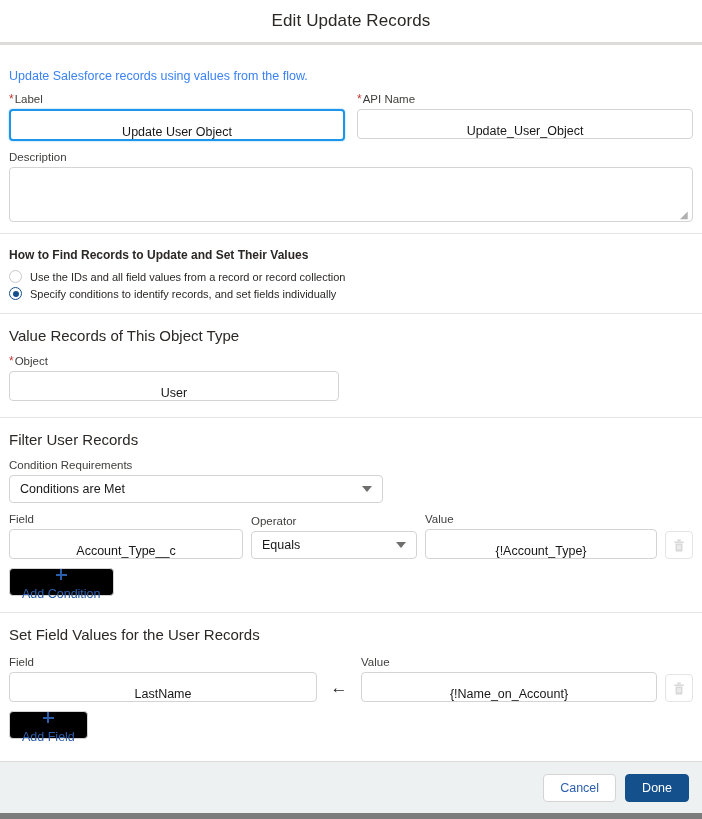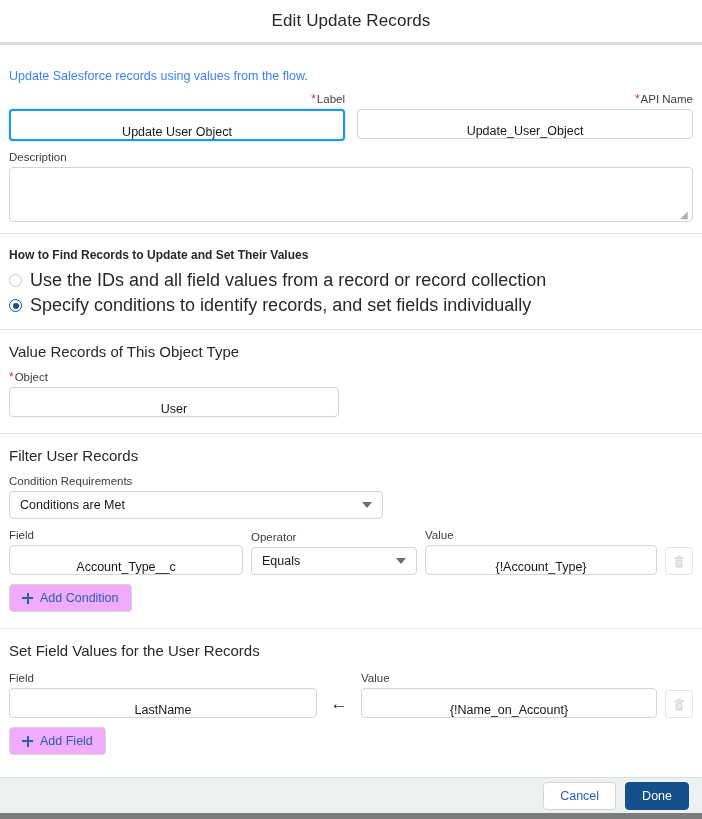--- a/index.html
+++ b/index.html
@@ -101,21 +101,21 @@
     width: 10px; height: 10px;
     color: #b0b0b0;
     font-size: 10px;
     line-height: 10px;
   }
   .row-2 {
     display: flex;
     gap: 12px;
     padding: 9px 9px 0 9px;
   }
-  .col { flex: 1 1 0; min-width: 0; text-align: right; }
+  .col { flex: 1 1 0; min-width: 0; }
   
   .group-title {
     font-size: 12px;
     font-weight: bold;
     color: #2b2826;
     padding: 14px 9px 6px 9px;
   }
   .radio-row {
     display: flex; align-items: center;
     padding: 2px 9px;
@@ -132,21 +132,21 @@
   .radio.checked {
     border: 1px solid #14508c;
   }
   .radio.checked::after {
     content: "";
     width: 6px; height: 6px;
     border-radius: 50%;
     background: #14508c;
   }
   .radio-label {
-    font-size: 18px;
+    font-size: 11px;
     color: #2b2826;
   }
   
   .section-heading {
     font-size: 15px;
     color: #2b2826;
     padding: 13px 9px 0 9px;
     font-weight: 400;
   }
   
@@ -196,44 +196,45 @@
     flex: 0 0 auto;
     display: flex; align-items: center; justify-content: center;
   }
   .trash-ico { width: 12px; height: 13px; display:block; }
   
   .add-btn {
     display: inline-flex; align-items: center; gap: 7px;
     height: 28px;
     border: 1px solid #d4d4d4;
     border-radius: 4px;
-    background: #f0abfc;
+    background: #000000;
     color: #2b5fab;
     font-size: 12.5px;
     padding: 0 12px;
     margin: 9px 9px 0 9px;
+    flex-direction: column;
   }
   .plus {
     position: relative;
     width: 11px; height: 11px;
     flex: 0 0 auto;
   }
   .plus::before, .plus::after {
     content: "";
     position: absolute;
     background: #2b5fab;
   }
   .plus::before { left: 0; top: 4.5px; width: 11px; height: 2px; }
   .plus::after  { top: 0; left: 4.5px; height: 11px; width: 2px; }
   .spacer-sm { height: 11px; }
   .spacer-md { height: 16px; }
   
   .dlg-footer {
     flex: 0 0 auto;
-    height: 36px;
+    height: 52px;
     background: #eef1f2;
     border-top: 1px solid #dddbda;
     display: flex; align-items: center; justify-content: flex-end;
     gap: 9px;
     padding: 0 13px;
   }
   .btn {
     height: 28px;
     border-radius: 4px;
     font-size: 12.5px;

